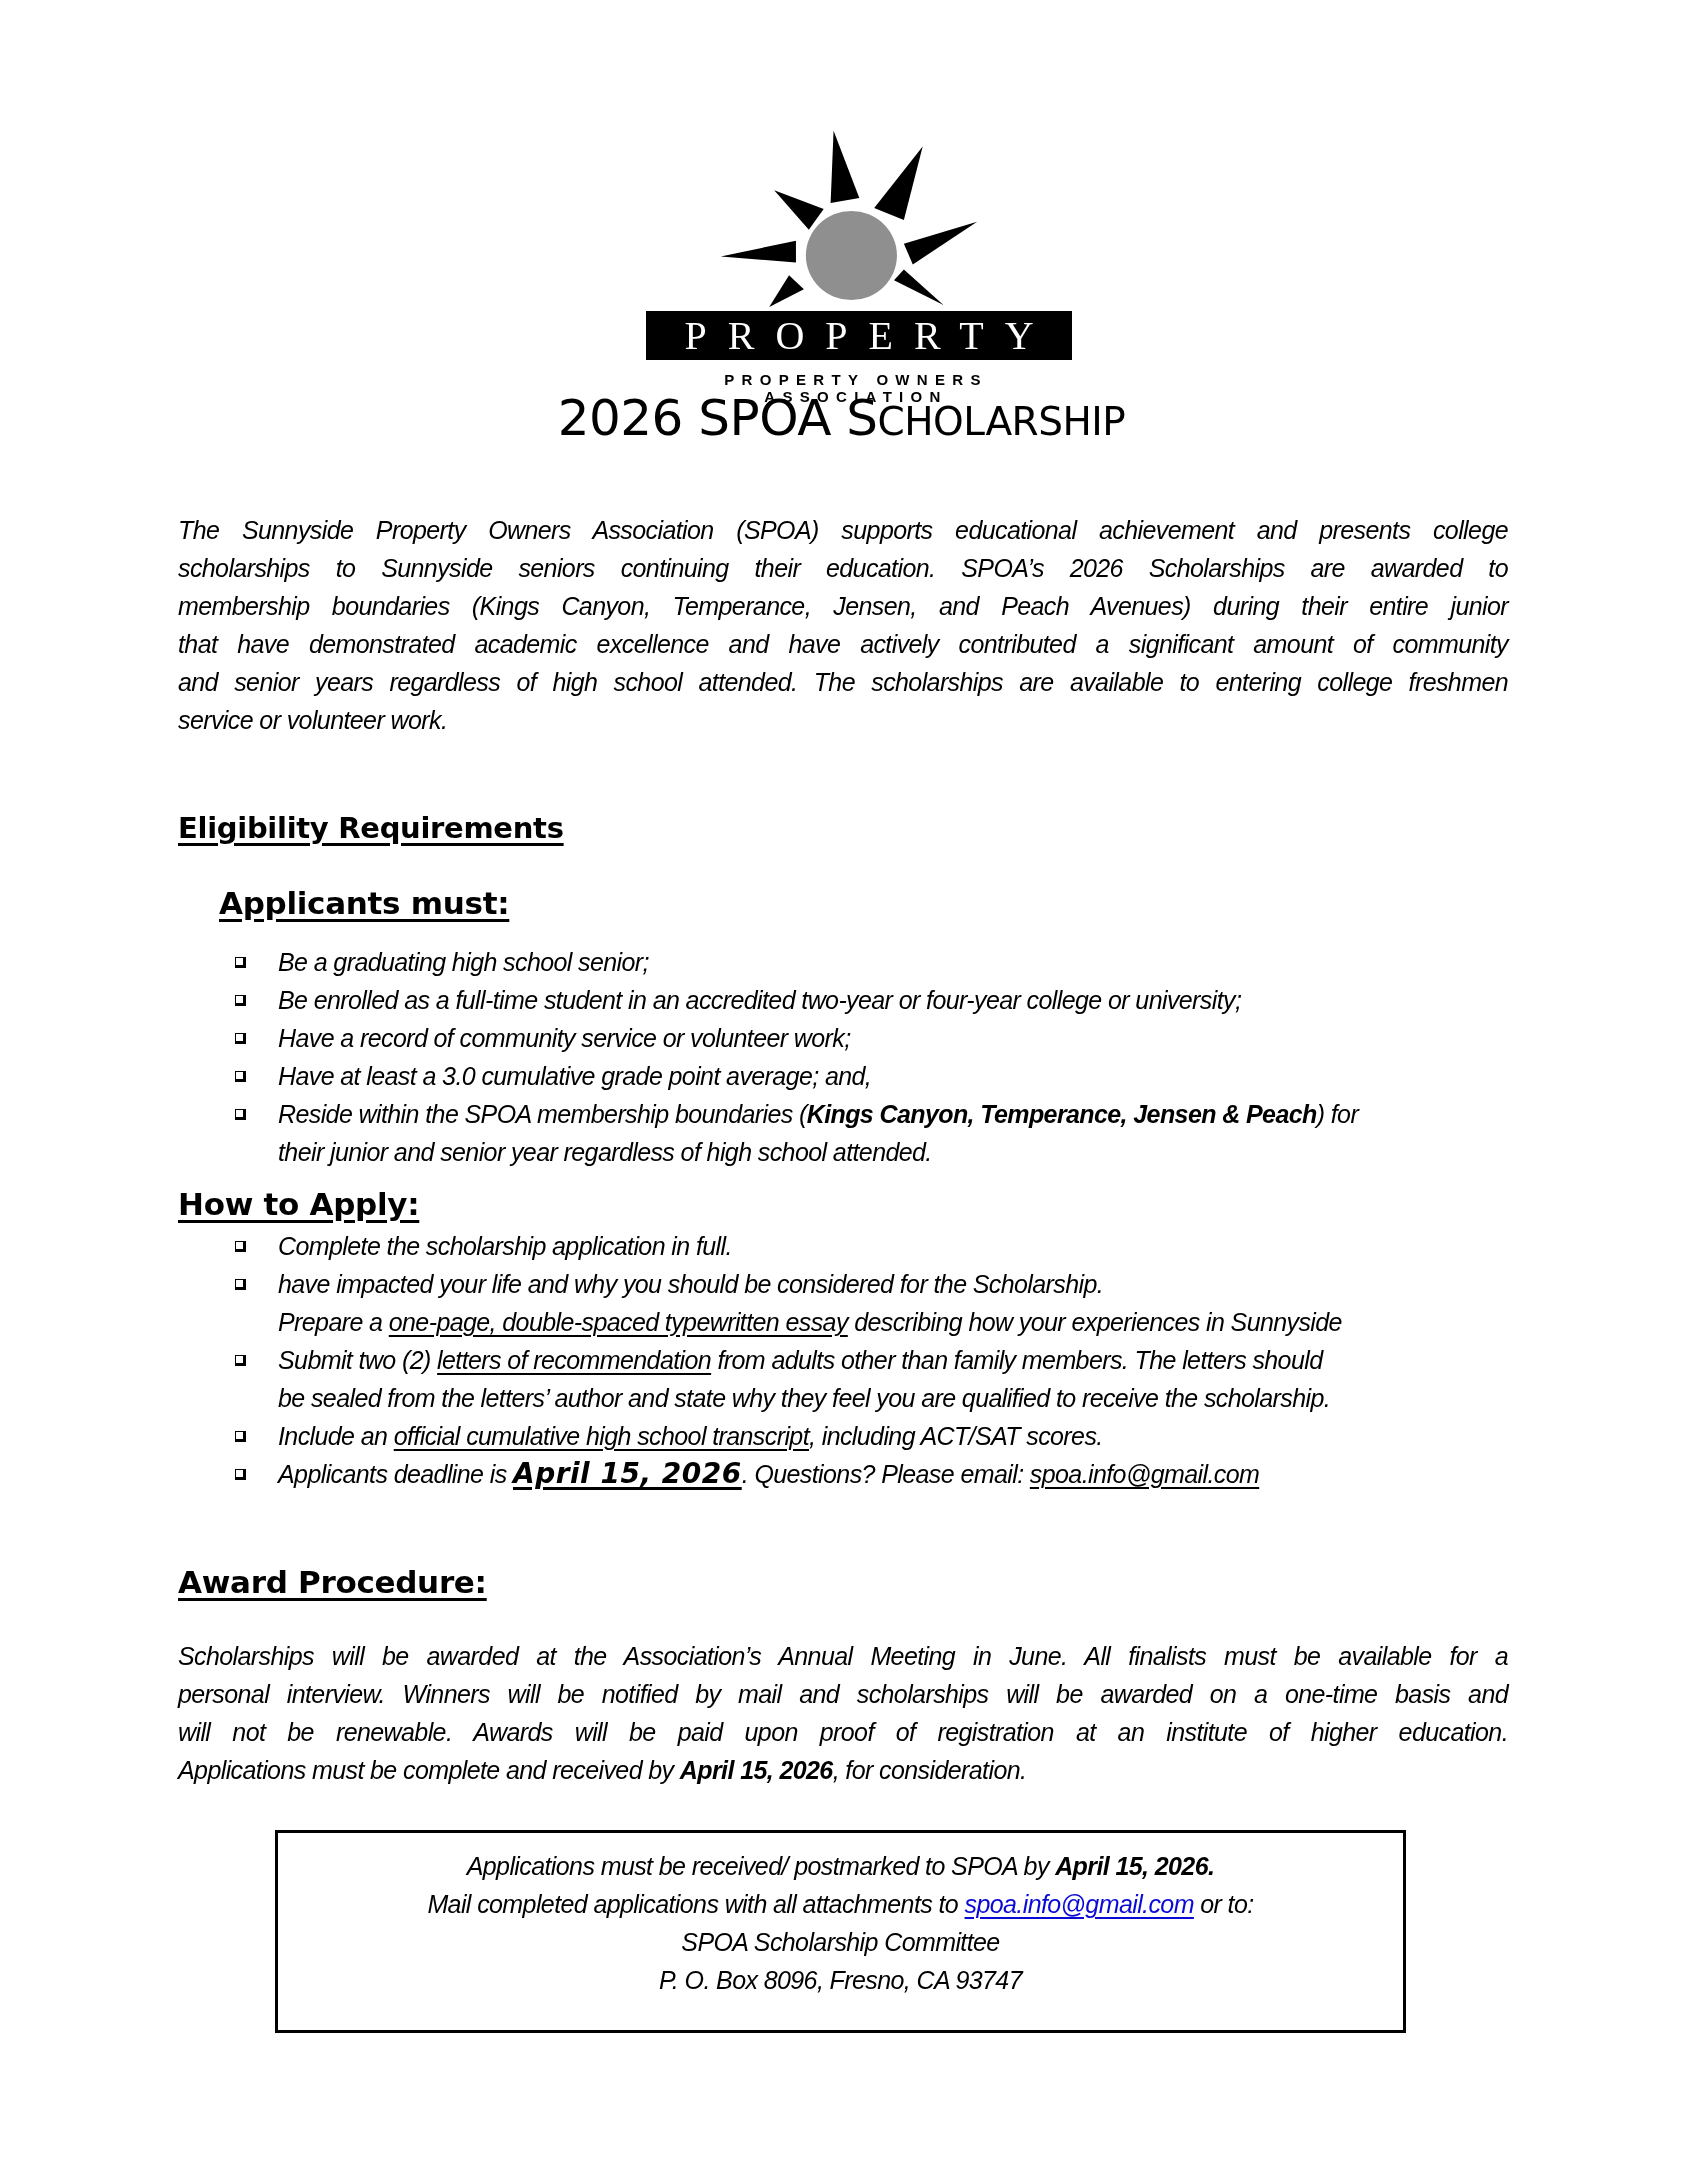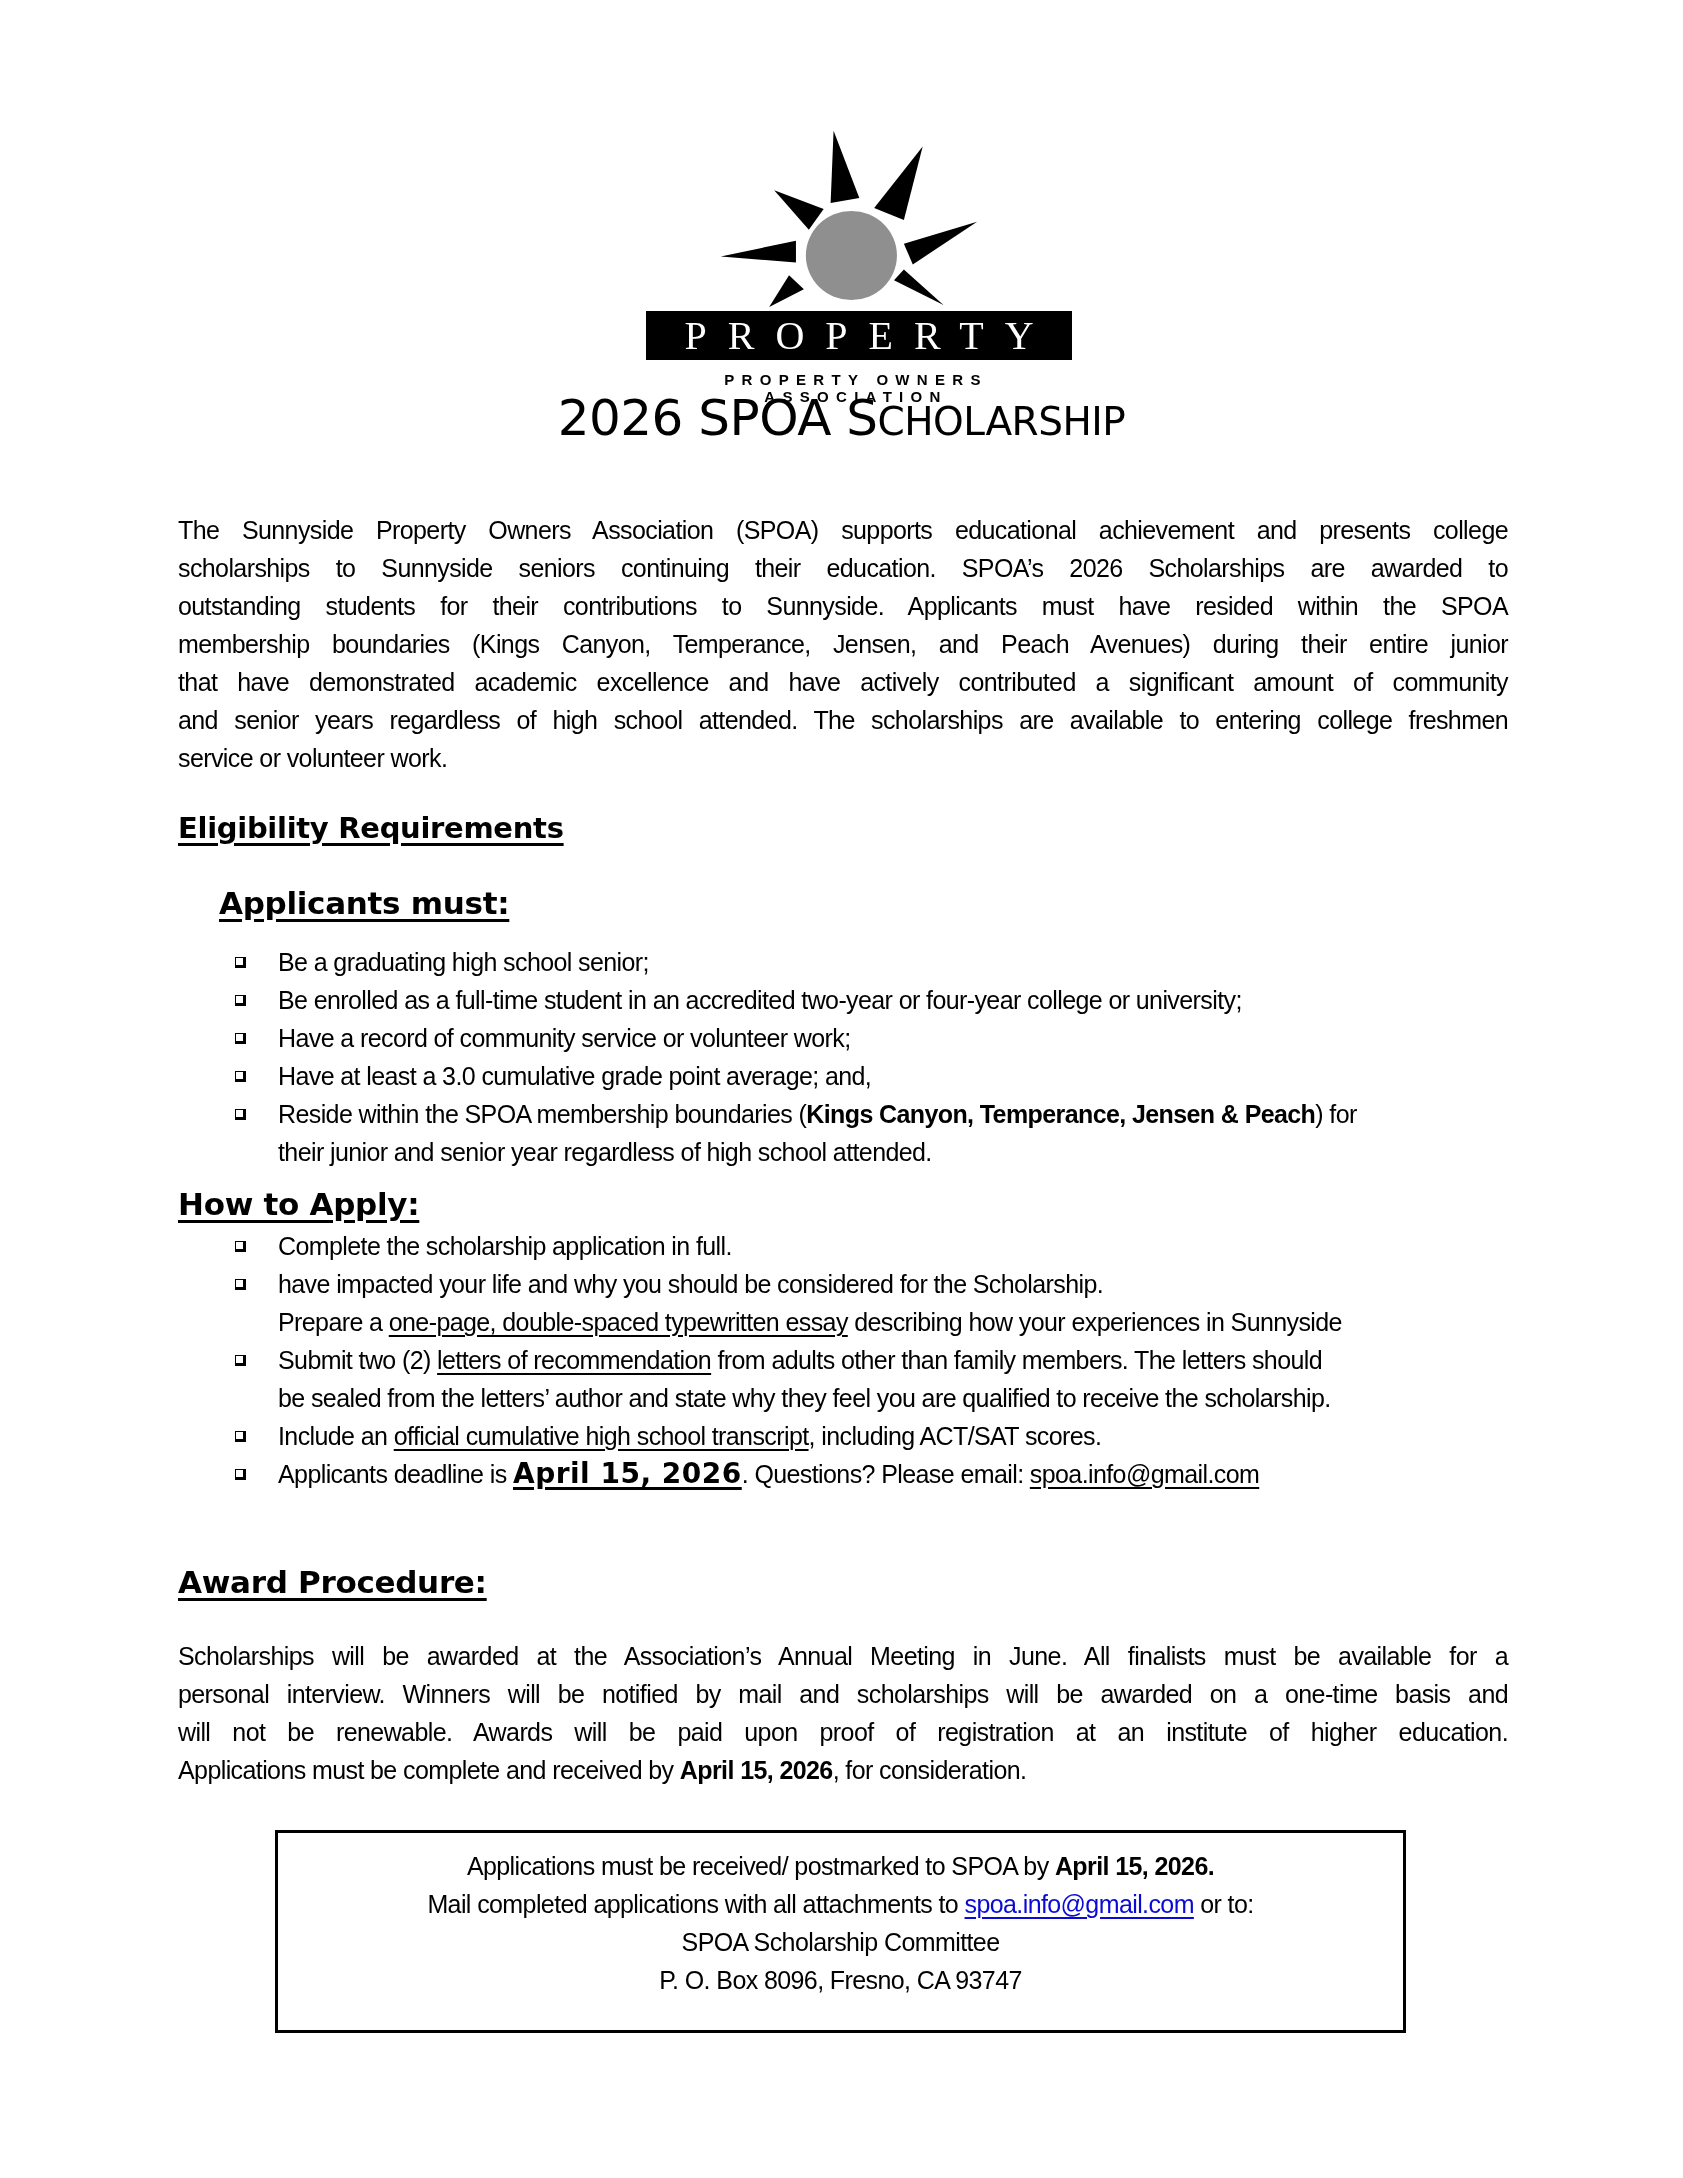--- a/index.html
+++ b/index.html
@@ -7,21 +7,21 @@
   .logo-svg { position: absolute; left: 0; top: 0; }
   .bar { position: absolute; left: 646px; top: 311px; width: 426px; height: 49px; background: #000; }
   .bar-text { position: absolute; left: 0; top: 0; width: 426px; height: 49px; line-height: 49px;
     text-align: center; color: #fff; font-family: "Liberation Serif", serif; font-size: 40px;
     letter-spacing: 21px; text-indent: 21px; }
   .poa { position: absolute; left: 653px; top: 371px; width: 406px; text-align: center;
     font-family: "Liberation Sans", sans-serif; font-weight: bold; font-size: 15px; letter-spacing: 7.3px; }
   .title { position: absolute; left: 515px; top: 389px; width: 653px; text-align: center;
     font-family: "DejaVu Sans", sans-serif; font-size: 50px; line-height: 59px; letter-spacing: -0.5px; }
   .title .sc { font-size: 39px; }
-  .body-text { font-family: "Liberation Sans", sans-serif; font-size: 25px; letter-spacing: -0.6px; }
+  .body-text { font-family: "Liberation Sans", sans-serif; font-size: 25px; letter-spacing: -0.6px; font-style: italic; }
   .jline { display: block; height: 38px; line-height: 38px; text-align: justify; text-align-last: justify; white-space: nowrap; }
   .jline.last { text-align-last: left; }
   .para { position: absolute; left: 178px; width: 1330px; }
   .heading { position: absolute; left: 178px; font-family: "DejaVu Sans", sans-serif; font-weight: bold;
     text-decoration: underline; text-decoration-thickness: 3px; text-underline-offset: 5px; letter-spacing: -0.3px; }
   .h-sm { font-size: 29px; }
   .h-lg { font-size: 31px; }
   .list { position: absolute; left: 228px; width: 1287px; }
   .li { position: relative; padding-left: 50px; }
   .li .bullet { position: absolute; left: 7px; top: 14px; width: 11px; height: 11px; border: 1.5px solid #000;
@@ -52,21 +52,20 @@
 <div class="bar">
   <div class="bar-text">PROPERTY</div>
 </div>
 <div class="poa">PROPERTY OWNERS ASSOCIATION</div>
 
 <div class="title"><span>2026 SPOA S</span><span class="sc">CHOLARSHIP</span></div>
 
 <div class="para body-text" style="top:511px;">
   <span class="jline">The Sunnyside Property Owners Association (SPOA) supports educational achievement and presents college</span>
   <span class="jline">scholarships to Sunnyside seniors continuing their education.  SPOA’s 2026 Scholarships are awarded to</span>
-  <span class="jline">outstanding students for their contributions to Sunnyside. Applicants must have resided within the SPOA</span>
   <span class="jline">membership boundaries (Kings Canyon, Temperance, Jensen, and Peach Avenues) during their entire junior</span>
   <span class="jline">that have demonstrated academic excellence and have actively contributed a significant amount of community</span>
   <span class="jline">and senior years regardless of high school attended. The scholarships are available to entering college freshmen</span>
   <span class="jline last">service or volunteer work.</span>
 </div>
 
 <div class="heading h-sm" style="top:811px;">Eligibility Requirements</div>
 <div class="heading h-lg" style="top:885px;margin-left:41px;">Applicants must:</div>
 
 <div class="list body-text" style="top:926px;margin-top:17px;">

